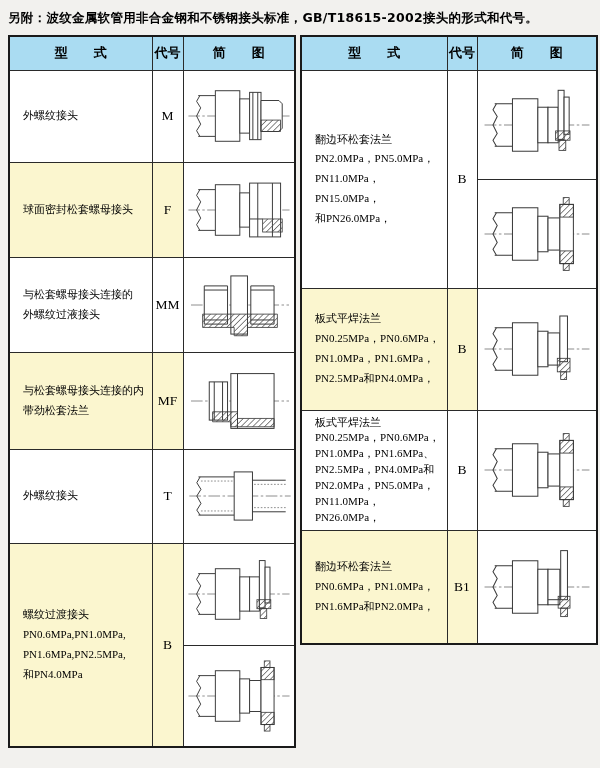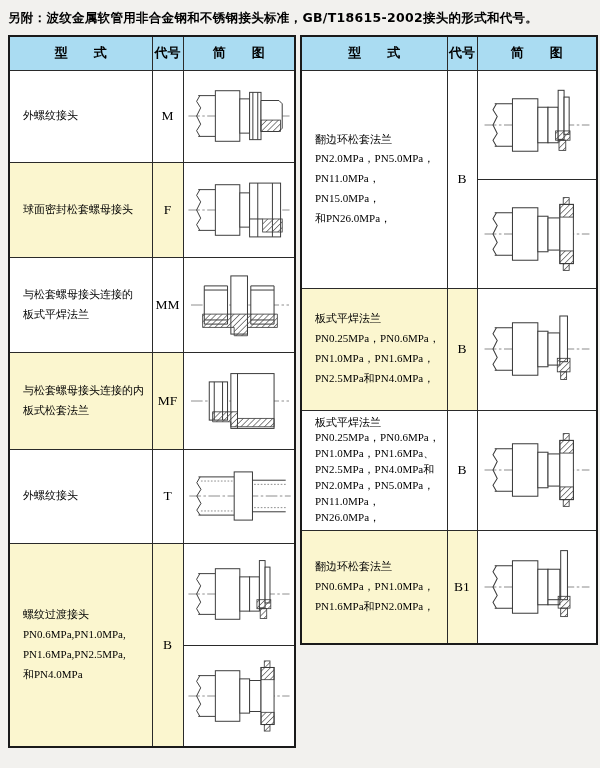--- a/index.html
+++ b/index.html
@@ -193,31 +193,31 @@
       <td class="type hl">球面密封松套螺母接头</td>
       <td class="code hl">F</td>
       <td class="diag">
             <svg class="d" width="106" height="84">
               <use href="#d-f"></use>
             </svg>
           </td>
     </tr>
     <tr style="height:95px">
       <td class="type">与松套螺母接头连接的
-板式平焊法兰</td>
+外螺纹过液接头</td>
       <td class="code">MM</td>
       <td class="diag">
             <svg class="d" width="108" height="86">
               <use href="#d-mm"></use>
             </svg>
           </td>
     </tr>
     <tr style="height:97px">
       <td class="type hl">与松套螺母接头连接的内
-板式松套法兰</td>
+带劲松套法兰</td>
       <td class="code hl">MF</td>
       <td class="diag">
             <svg class="d" width="108" height="86">
               <use href="#d-mf"></use>
             </svg>
           </td>
     </tr>
     <tr style="height:94px">
       <td class="type">外螺纹接头</td>
       <td class="code">T</td>

